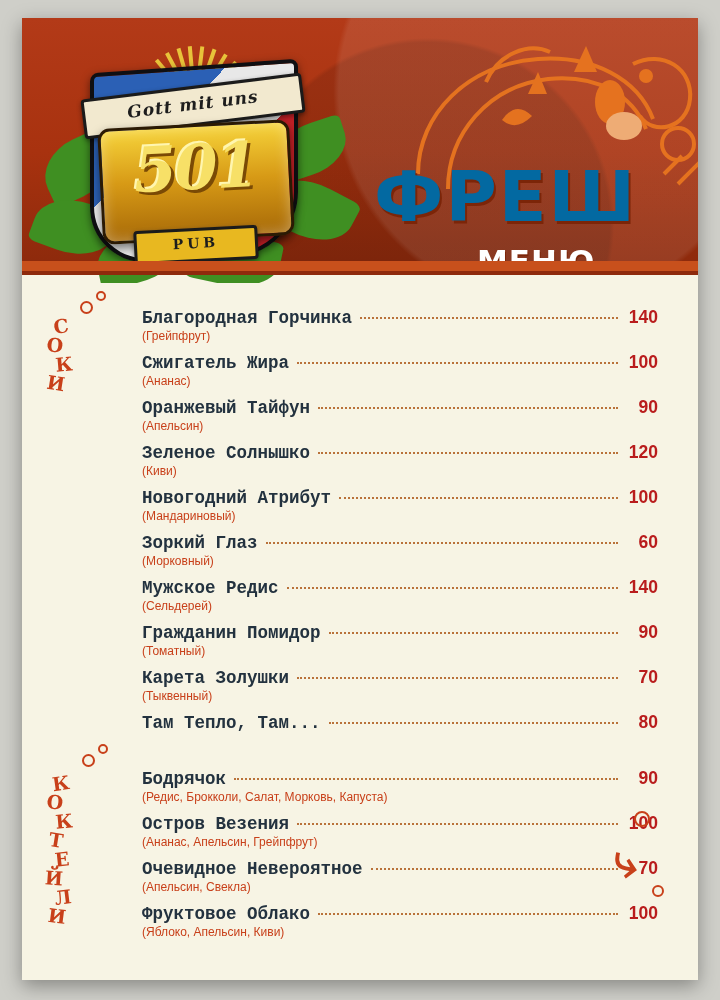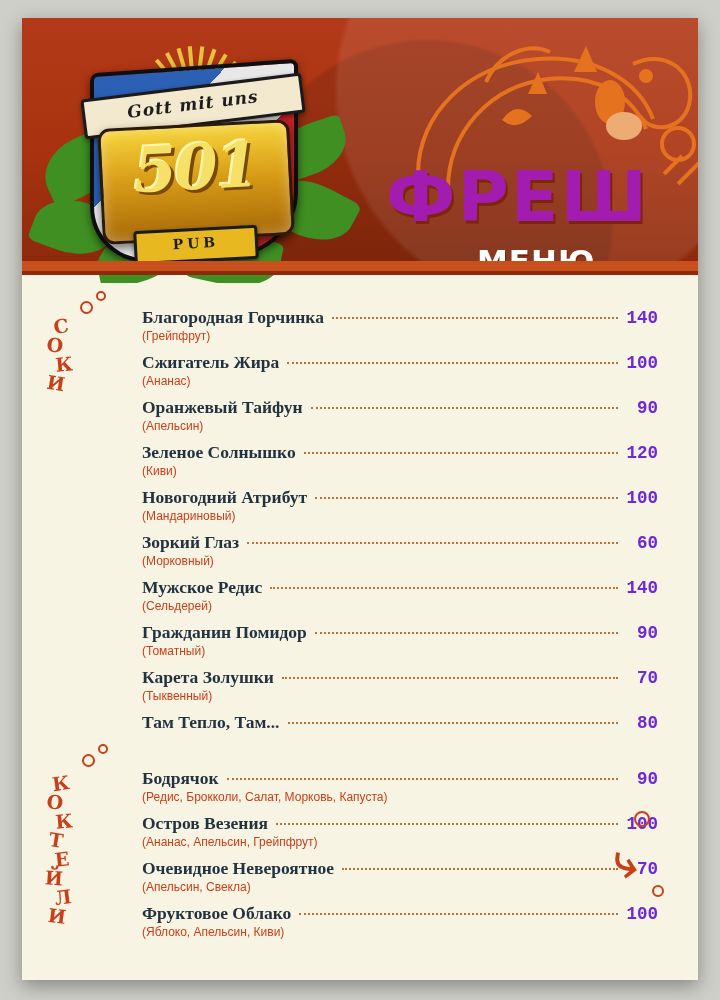--- a/index.html
+++ b/index.html
@@ -27,24 +27,24 @@
     background:#c8501c;
   }
   .hdr-rule2{
     position:absolute;left:0;top:253px;width:100%;height:4px;
     background:#8e2a0c;
   }
   
   .swirls{position:absolute;right:-10px;top:6px;width:330px;height:190px;opacity:.95;}
   
   .fresh{
-    position:absolute;left:364px;top:148px;
+    position:absolute;left:352px;top:148px;
     font-family:"DejaVu Sans",sans-serif;
     font-weight:bold;font-size:70px;letter-spacing:2px;
-    color:#a21caf;line-height:.9;
+    color:#0369a1;line-height:.9;
     text-shadow:2px 3px 0 #7c2508;
   }
   .menu-word{
     position:absolute;left:455px;top:225px;
     font-family:"DejaVu Sans",sans-serif;
     font-weight:bold;font-size:31px;letter-spacing:1px;
     color:#ffffff;text-shadow:1px 2px 0 #7c2508;
   }
   
   .emblem{position:absolute;left:16px;top:14px;width:320px;height:250px;}
@@ -110,32 +110,32 @@
   .sec-label i:nth-child(3){transform:translateX(5px) rotate(-5deg);}
   .sec-label i:nth-child(4){transform:translateX(-3px) rotate(9deg);}
   .sec-label i:nth-child(5){transform:translateX(3px) rotate(-6deg);}
   .sec-label i:nth-child(6){transform:translateX(-5px) rotate(4deg);}
   .sec-label i:nth-child(7){transform:translateX(4px) rotate(-7deg);}
   .sec-label i:nth-child(8){transform:translateX(-2px) rotate(7deg);}
   .items{margin-left:80px;}
   .item{margin-bottom:9px;}
   .row{display:flex;align-items:baseline;}
   .name{
-    font-family:Liberation Serif, serif;font-weight:bold;font-size:17.5px;
+    font-family:Liberation Mono, monospace;font-weight:bold;font-size:17.5px;
     color:#23323f;white-space:nowrap;
   }
   .dots{
     flex:1;margin:0 6px 0 8px;
     border-bottom:2px dotted #b9723a;
     transform:translateY(-4px);
     min-width:20px;
   }
   .price{
-    font-family:Liberation Mono, monospace;font-weight:bold;font-size:17.5px;
-    color:#6d28d9;min-width:34px;text-align:right;
+    font-family:Liberation Sans, sans-serif;font-weight:bold;font-size:17.5px;
+    color:#b91c1c;min-width:34px;text-align:right;
   }
   .sub{
     font-family:"Liberation Sans",sans-serif;font-size:12px;
     color:#c8401a;margin-top:1px;
   }
   .gap{height:26px;}
   
   .bub{position:absolute;border:2px solid #c8401a;border-radius:50%;}
   .corner{
     position:absolute;right:44px;bottom:56px;width:40px;height:46px;

